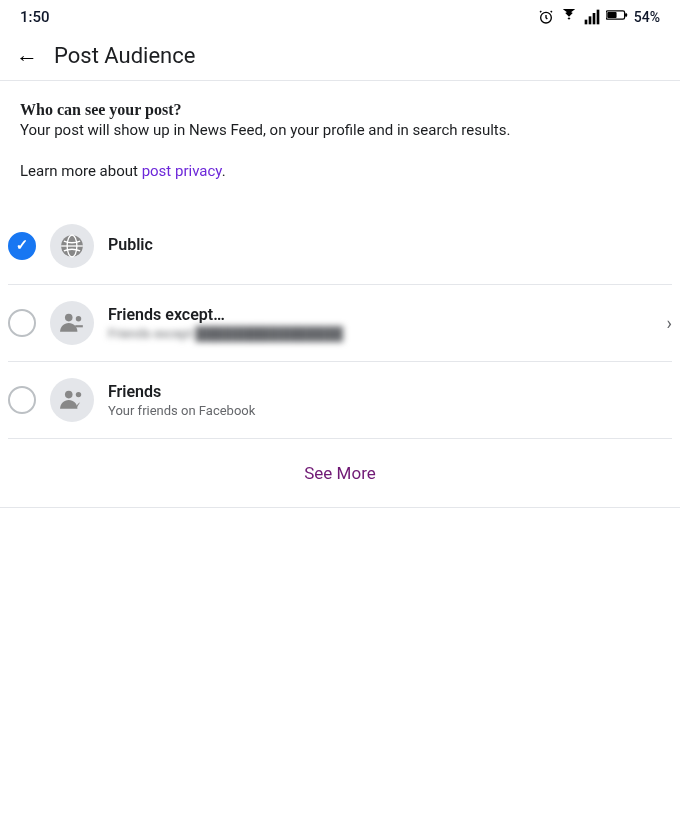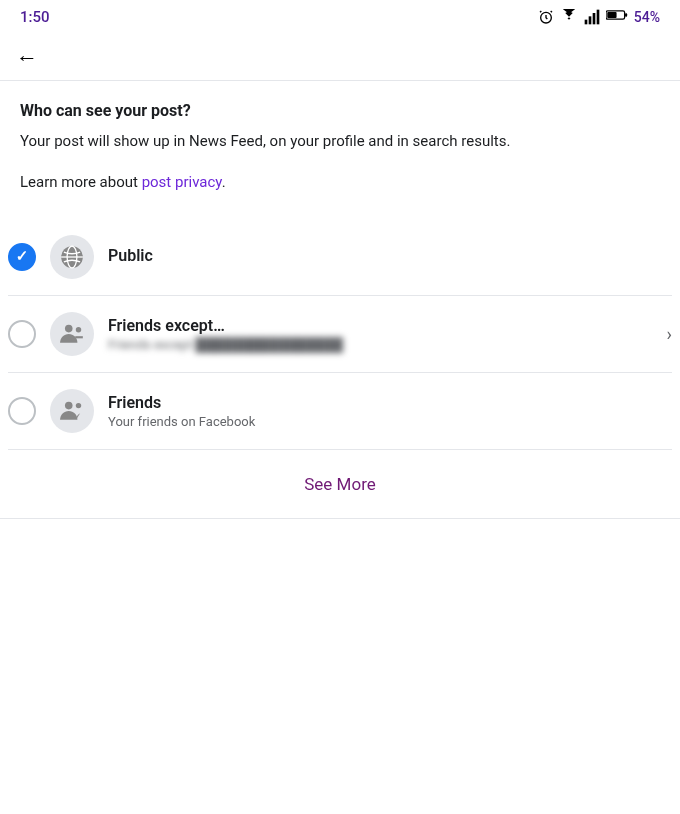--- a/index.html
+++ b/index.html
@@ -14,21 +14,21 @@
     }
 
     
     .status-bar {
       display: flex;
       justify-content: space-between;
       align-items: center;
       padding: 8px 20px 6px 20px;
       font-size: 15px;
       font-weight: 500;
-      color: #4c1d95;
+      color: #0f172a;
     }
     .status-right {
       display: flex;
       align-items: flex-start;
       gap: 6px;
       font-size: 14px;
     }
 
     
     .header {
@@ -52,21 +52,21 @@
 
     
     .content {
       padding: 20px 20px 0 20px;
     }
 
     .who-can-see {
       font-size: 16px;
       font-weight: 700;
       color: #1c1e21;
-      margin-bottom: 10px;
+      font-family: Liberation Serif, serif;
     }
 
     .description {
       font-size: 15px;
       color: #1c1e21;
       line-height: 1.5;
       margin-bottom: 20px;
     }
 
     .learn-more {
@@ -208,20 +208,21 @@
       <rect x="0" y="1" width="22" height="10" rx="2" ry="2" stroke="#000" stroke-width="1.5" fill="none"></rect>
       <rect x="22.5" y="4" width="2.5" height="4" rx="1" fill="#000"></rect>
       <rect x="1.5" y="2.5" width="11" height="7" rx="1" fill="#000"></rect>
     </svg>
     <span>54%</span>
   </div>
 </div>
 
 <div class="header">
   <span class="back-arrow">←</span>
+  <span class="header-title">Post Audience</span>
 </div>
 
 <div class="content">
   <div class="who-can-see">Who can see your post?</div>
   <div class="description">Your post will show up in News Feed, on your profile and in search results.</div>
   <div class="learn-more">
     <span>Learn more about </span><a href="#">post privacy</a><span>.</span>
   </div>
 </div>
 

